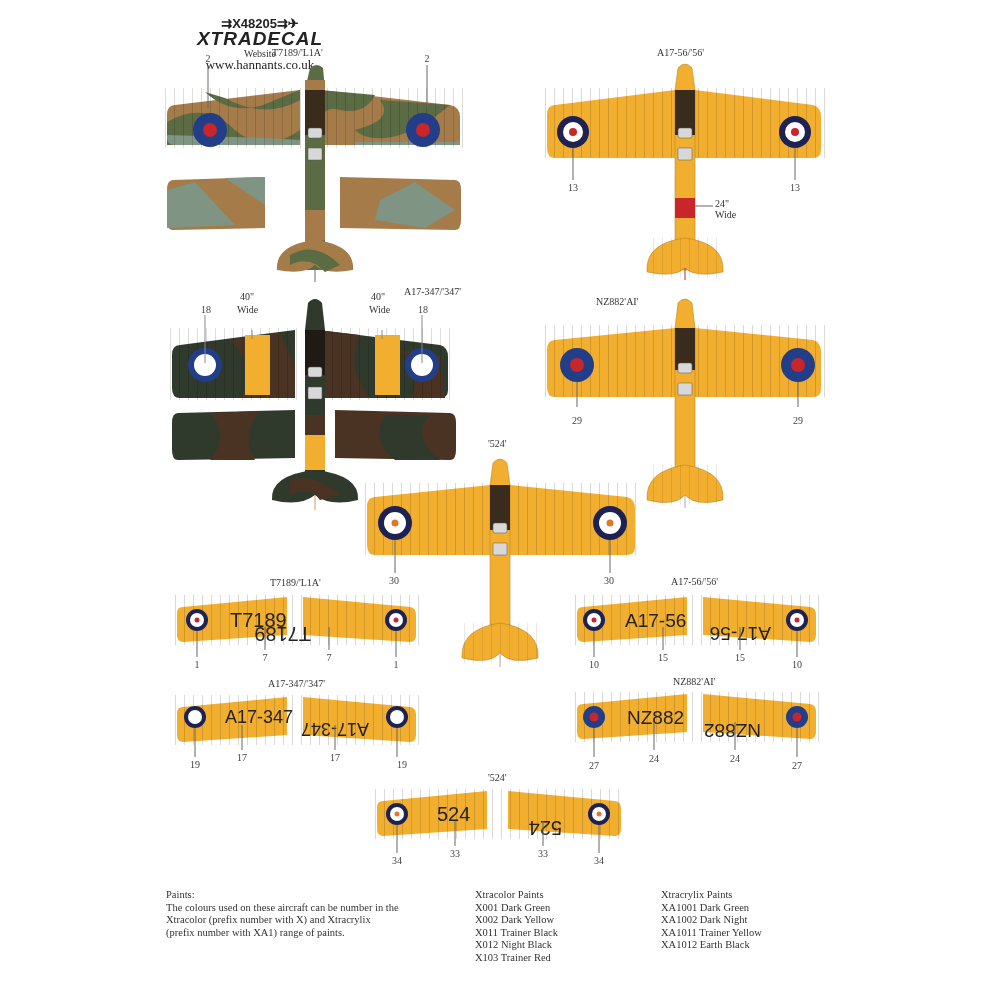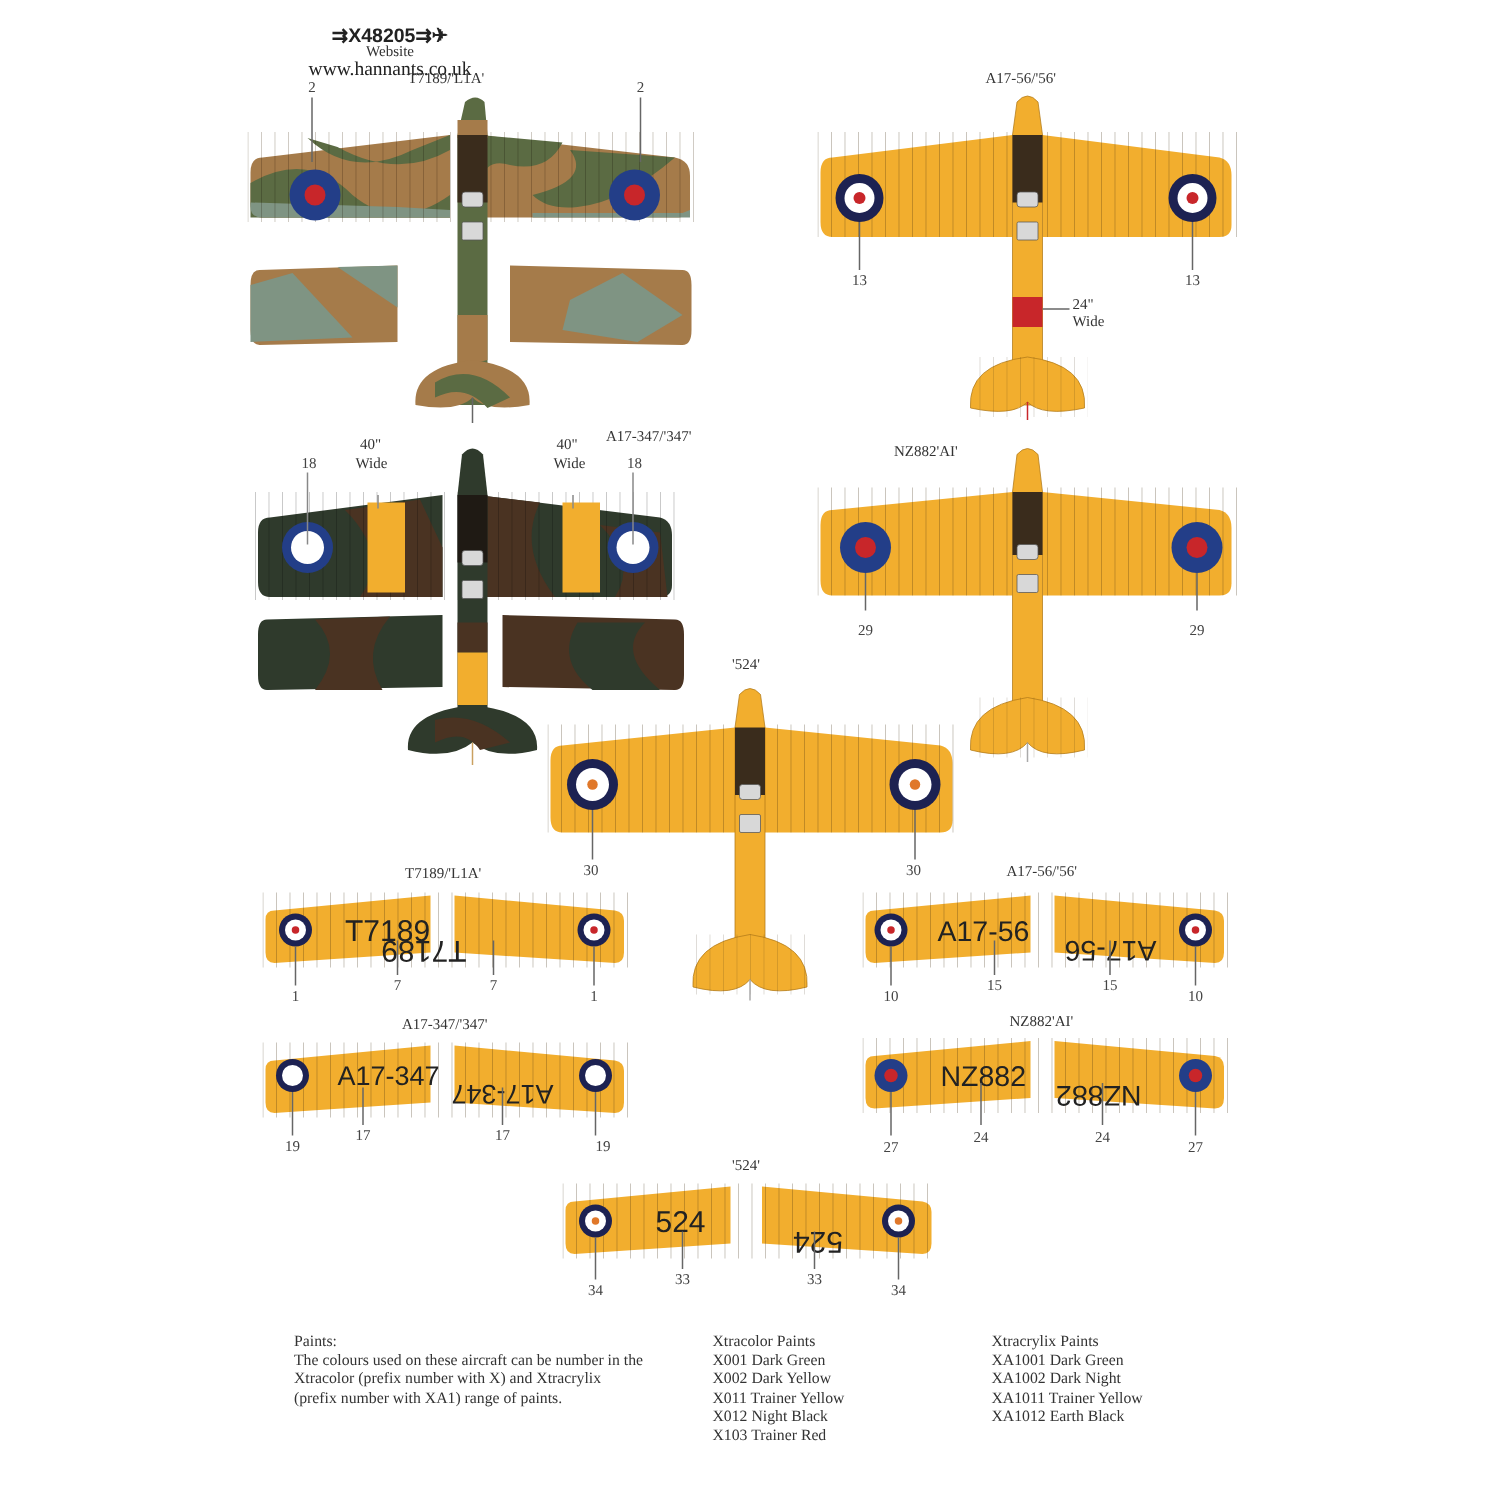--- a/index.html
+++ b/index.html
@@ -13,20 +13,21 @@
   .lbl { font-size:10px; color:#333; white-space:nowrap; }
   .num { font-size:10px; color:#444; text-align:center; width:20px; }
   svg { position:absolute; overflow:visible; }
   .paints { font-size:10.5px; line-height:12.5px; color:#333; }
 </style>
 </head>
 <body>
 
 <div class="abs logo">
   <div class="logo-code"><span>⇉</span><span>X48205</span><span>⇉✈</span></div>
+  <div class="logo-brand">XTRADECAL</div>
   <div class="logo-site">Website</div>
   <div class="logo-url">www.hannants.co.uk</div>
 </div>
 
 <svg width="0" height="0" style="left:0;top:0">
   <defs>
     <pattern id="ribs" width="9" height="10" patternUnits="userSpaceOnUse">
       <line x1="0" y1="0" x2="0" y2="10" stroke="rgba(60,40,10,0.45)" stroke-width="0.8"></line>
     </pattern>
     <pattern id="ribsDark" width="9" height="10" patternUnits="userSpaceOnUse">
@@ -293,32 +294,32 @@
   <line x1="22" y1="36" x2="22" y2="64" stroke="#666"></line>
     <line x1="80" y1="32" x2="80" y2="57" stroke="#666"></line>
   <line x1="168" y1="32" x2="168" y2="57" stroke="#666"></line>
     <line x1="224" y1="36" x2="224" y2="64" stroke="#666"></line>
 </svg>
 <div class="abs num" style="left:387px;top:855px;">34</div>
 <div class="abs num" style="left:445px;top:848px;">33</div>
 <div class="abs num" style="left:533px;top:848px;">33</div>
 <div class="abs num" style="left:589px;top:855px;">34</div>
 
-<div class="abs paints" style="left:196px;top:889px;width:260px;">
+<div class="abs paints" style="left:166px;top:889px;width:260px;">
   <div>Paints:</div>
   <div>The colours used on these aircraft can be number in the</div>
   <div>Xtracolor (prefix number with X) and Xtracrylix</div>
   <div>(prefix number with XA1) range of paints.</div>
 </div>
 
 <div class="abs paints" style="left:475px;top:889px;width:150px;">
   <div>Xtracolor Paints</div>
   <div>X001 Dark Green</div>
   <div>X002 Dark Yellow</div>
-  <div>X011 Trainer Yellow</div>
+  <div>X011 Trainer Black</div>
   <div>X012 Night Black</div>
   <div>X103 Trainer Red</div>
 </div>
 
 <div class="abs paints" style="left:661px;top:889px;width:160px;">
   <div>Xtracrylix Paints</div>
   <div>XA1001 Dark Green</div>
   <div>XA1002 Dark Night</div>
   <div>XA1011 Trainer Yellow</div>
   <div>XA1012 Earth Black</div>

